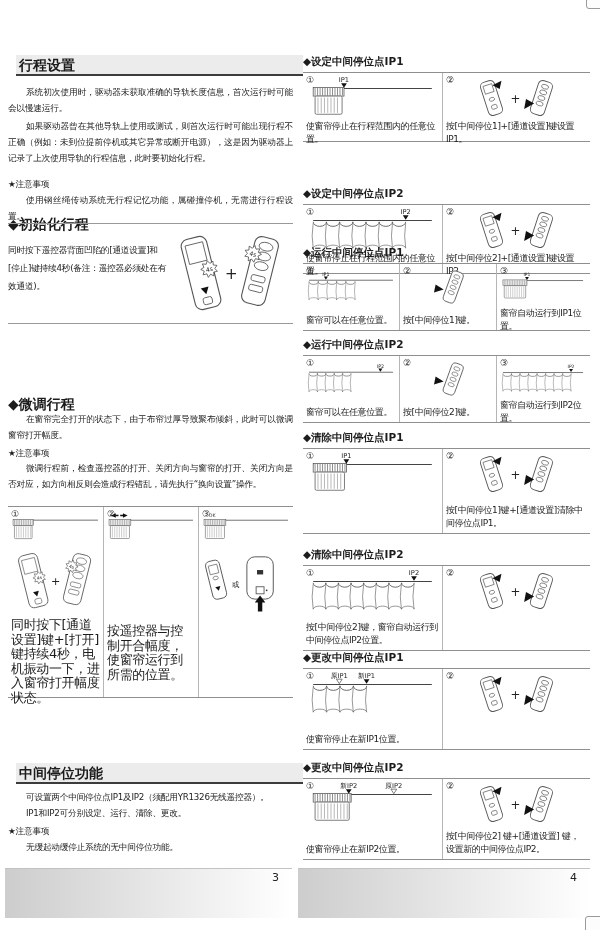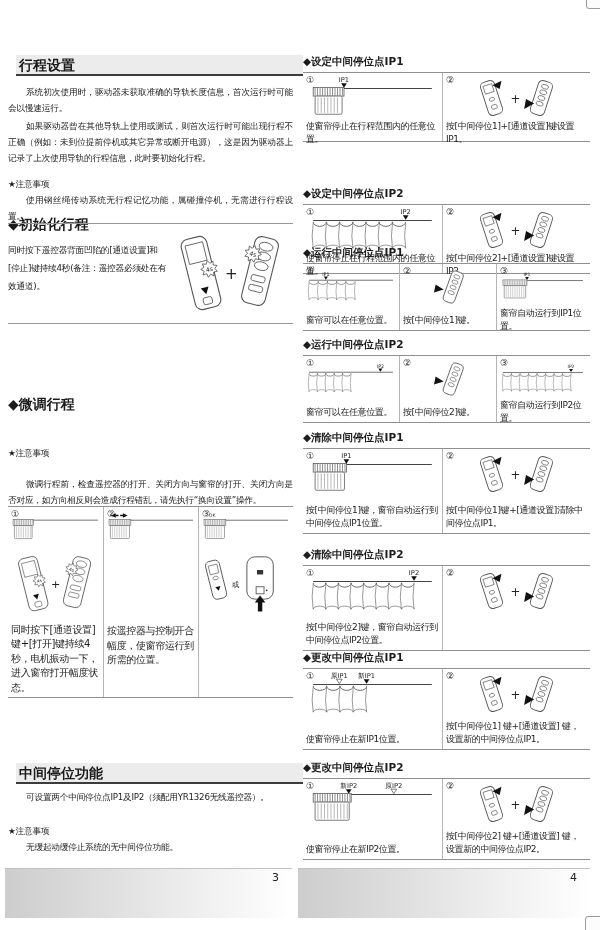--- a/index.html
+++ b/index.html
@@ -25,21 +25,21 @@
   .init-text{width:160px;font-size:8.7px;letter-spacing:-0.25px;line-height:18px;padding-top:17px}
   .init-illust{flex:1;display:flex;align-items:center;justify-content:center}
 
   .figure{position:absolute;top:506px;left:0;width:285px;height:192px;
           border-top:1px solid #8f8f8f;border-bottom:1px solid #8f8f8f;display:flex;box-sizing:border-box}
   .fpanel{width:95px;position:relative;padding:2px 3px;box-sizing:border-box;display:flex;flex-direction:column}
   .fpanel + .fpanel{border-left:1px solid #b5b5b5}
   .fnum{font-size:9px;position:absolute;left:3px;top:2px}
   .fcur{height:36px;margin-top:1px}
   .fdev{height:78px;display:flex;align-items:center;justify-content:center}
-  .fcap{font-size:10px;line-height:14.5px;letter-spacing:-0.35px}
+  .fcap{font-size:13px;line-height:14.5px;letter-spacing:-0.35px}
 
   .rsec{position:absolute;left:0;width:287px}
   .rhead{font-size:10.5px;font-weight:bold;margin:0 0 3px 0}
   .rtable{display:flex;border-top:1px solid #8f8f8f;border-bottom:1px solid #8f8f8f;box-sizing:border-box}
   .rpanel{position:relative;box-sizing:border-box;padding:2px 2px 1px;display:flex;flex-direction:column}
   .rpanel + .rpanel{border-left:1px solid #b5b5b5}
   .pnum{position:absolute;left:3px;top:2px;font-size:9px}
   .pillust{display:flex;justify-content:center;align-items:flex-start;margin-top:1px}
   .pcap{font-size:9px;line-height:13px;letter-spacing:-0.4px;margin-top:auto;padding:0 1px 2px}
 
@@ -91,22 +91,23 @@
     <rect x="-7" y="5" width="14" height="6" rx="2" fill="none" stroke="#666" stroke-width="0.9"></rect>
     <rect x="-7" y="15" width="14" height="6" rx="2" fill="none" stroke="#666" stroke-width="0.9"></rect>
     <polygon points="-11.0,-23.5 -9.1,-20.2 -5.5,-21.5 -6.2,-17.8 -2.6,-16.5 -5.6,-14.0 -3.6,-10.8 -7.5,-10.8 -8.1,-7.0 -11.0,-9.5 -13.9,-7.0 -14.5,-10.8 -18.4,-10.7 -16.4,-14.0 -19.4,-16.5 -15.8,-17.7 -16.5,-21.5 -12.9,-20.2" fill="#fff" stroke="#444" stroke-width="0.7"></polygon>
     <text x="-11" y="-12.5" font-size="6" text-anchor="middle" fill="#222" font-family="DejaVu Sans,sans-serif">4s</text>
           </g>
         </svg>
       </div>
   </div>
 
   <h3 class="shead" style="top:396px">◆微调行程</h3>
+  <p class="body ind" style="top:411px">在窗帘完全打开的状态下，由于布帘过厚导致聚布倾斜，此时可以微调窗帘打开幅度。</p>
   <p class="body" style="top:445px">★注意事项</p>
-  <p class="body ind" style="top:476px">微调行程前，检查遥控器的打开、关闭方向与窗帘的打开、关闭方向是否对应，如方向相反则会造成行程错乱，请先执行“换向设置”操作。</p>
+  <p class="body ind" style="top:460px">微调行程前，检查遥控器的打开、关闭方向与窗帘的打开、关闭方向是否对应，如方向相反则会造成行程错乱，请先执行“换向设置”操作。</p>
 
   <div class="figure">
     <div class="fpanel">
       <span class="fnum">①</span>
       <div class="fcur">
           <svg width="89" height="34" viewBox="0 0 130 46" preserveAspectRatio="xMidYMid meet">
             <line x1="3" y1="13" x2="127" y2="13" stroke="#444" stroke-width="1.1"></line>
             <rect x="3" y="12" width="29.8" height="9" fill="#fff" stroke="#555" stroke-width="0.8"></rect>
             <line x1="5.0" y1="12.5" x2="5.0" y2="20.5" stroke="#555" stroke-width="0.7"></line>
             <line x1="7.6" y1="12.5" x2="7.6" y2="20.5" stroke="#555" stroke-width="0.7"></line>
@@ -234,20 +235,21 @@
     <circle cx="7.5" cy="14" r="1" fill="#333"></circle>
             </g>
             <polygon points="66,48 60,56 63.5,56 63.5,66 68.5,66 68.5,56 72,56" fill="#111"></polygon>
           </svg>
         </div>
     </div>
   </div>
 
   <h2 class="bar" style="top:763px">中间停位功能</h2>
   <p class="body ind" style="top:789px">可设置两个中间停位点IP1及IP2（须配用YR1326无线遥控器）。</p>
+  <p class="body ind" style="top:805px">IP1和IP2可分别设定、运行、清除、更改。</p>
   <p class="body" style="top:823px">★注意事项</p>
   <p class="body ind" style="top:839px">无缓起动缓停止系统的无中间停位功能。</p>
 </div>
 
 <div class="page pageR">
   <div id="right-sections">
       <div class="rsec" style="top: 55px;">
         <div class="rhead">◆设定中间停位点IP1</div>
         <div class="rtable" style="height:70px">
           <div class="rpanel" style="width:139px">
@@ -524,21 +526,20 @@
                 <line x1="14.8" y1="22.5" x2="14.8" y2="38.5" stroke="#777" stroke-width="0.55"></line>
                 <line x1="18.2" y1="22.5" x2="18.2" y2="38.5" stroke="#777" stroke-width="0.55"></line>
                 <line x1="21.6" y1="22.5" x2="21.6" y2="38.5" stroke="#777" stroke-width="0.55"></line>
                 <line x1="25.0" y1="22.5" x2="25.0" y2="38.5" stroke="#777" stroke-width="0.55"></line>
                 <line x1="28.4" y1="22.5" x2="28.4" y2="38.5" stroke="#777" stroke-width="0.55"></line>
                 <line x1="31.8" y1="22.5" x2="31.8" y2="38.5" stroke="#777" stroke-width="0.55"></line>
                 <text x="37.7" y="6.5" font-size="7" text-anchor="middle" fill="#222" font-family="DejaVu Sans,sans-serif">IP1</text>
                 <polygon points="34.7,7.5 40.7,7.5 37.7,12.2" fill="#111"></polygon>
               </svg>
             </div>
-            <div class="pcap">按[中间停位1]键，窗帘自动运行到中间停位点IP1位置。</div>
           </div>
           <div class="rpanel" style="width:146px">
             <span class="pnum">②</span>
             <div class="pillust">
               <svg width="118" height="44" viewBox="0 0 130 46" preserveAspectRatio="xMidYMid meet">
                 <g transform="translate(38,23) rotate(-18)">
     <rect x="-8" y="-19" width="16" height="38" rx="5" fill="#fff" stroke="#555"></rect>
     <rect x="-5" y="-15" width="10" height="9" fill="none" stroke="#666" stroke-width="0.8"></rect>
     <ellipse cx="0" cy="1.5" rx="3" ry="2" fill="none" stroke="#666" stroke-width="0.8"></ellipse>
     <rect x="-3" y="8" width="6" height="4.5" rx="1.2" fill="none" stroke="#666" stroke-width="0.8"></rect>
@@ -647,21 +648,20 @@
                 <g transform="translate(93,23) rotate(18)">
     <rect x="-8" y="-19" width="16" height="38" rx="5" fill="#fff" stroke="#555"></rect>
     <ellipse cx="0" cy="-13" rx="4" ry="2.4" fill="none" stroke="#666" stroke-width="0.8"></ellipse>
     <ellipse cx="0" cy="-6.5" rx="4" ry="2.4" fill="none" stroke="#666" stroke-width="0.8"></ellipse>
     <ellipse cx="0" cy="0" rx="4" ry="2.4" fill="none" stroke="#666" stroke-width="0.8"></ellipse>
     <ellipse cx="0" cy="6.5" rx="4" ry="2.4" fill="none" stroke="#666" stroke-width="0.8"></ellipse>
                 </g>
                 <polygon points="74,35 85,29 76,24" fill="#111"></polygon>
               </svg>
             </div>
-            <div class="pcap">按[中间停位1] 键+[通道设置] 键，设置新的中间停位点IP1。</div>
           </div>
         </div>
       </div>
       <div class="rsec" style="top: 761px;">
         <div class="rhead">◆更改中间停位点IP2</div>
         <div class="rtable" style="height:82px">
           <div class="rpanel" style="width:139px">
             <span class="pnum">①</span>
             <div class="pillust">
               <svg width="131" height="44" viewBox="0 0 130 46" preserveAspectRatio="xMidYMid meet">

